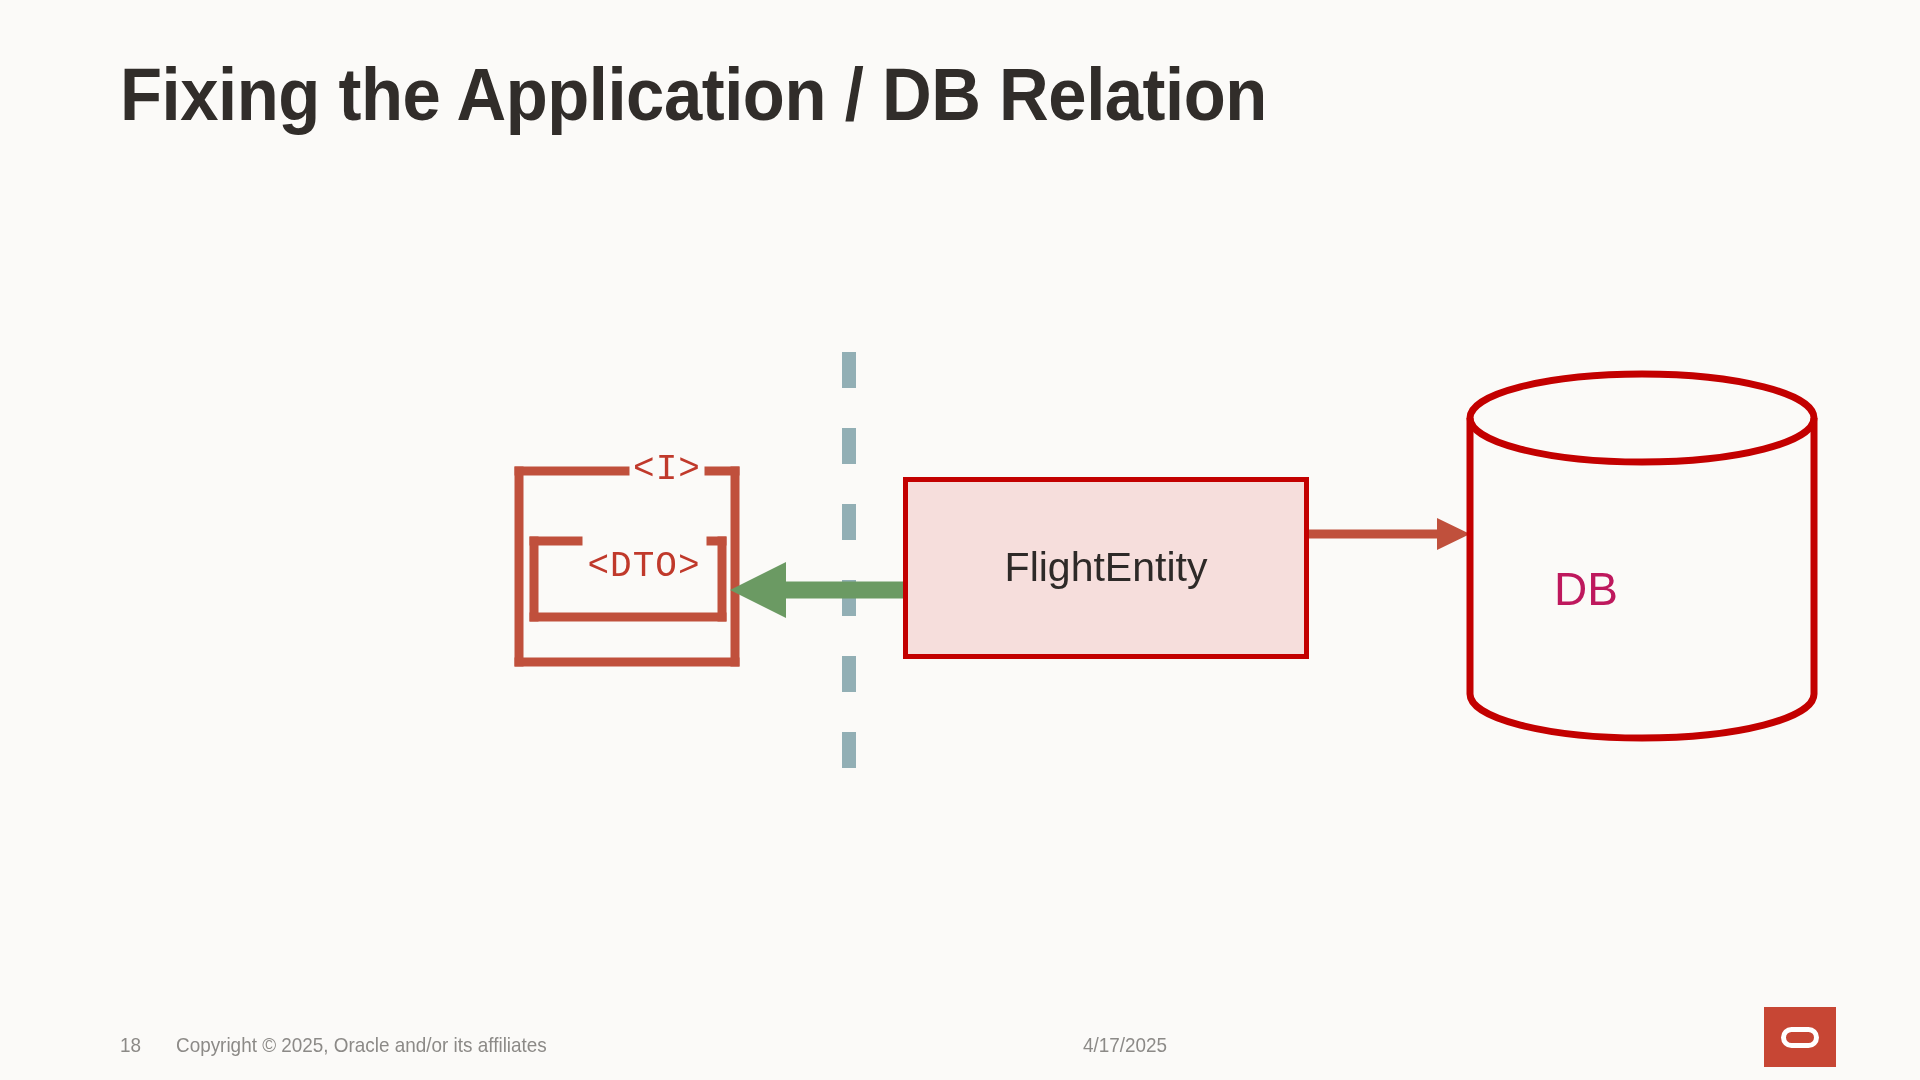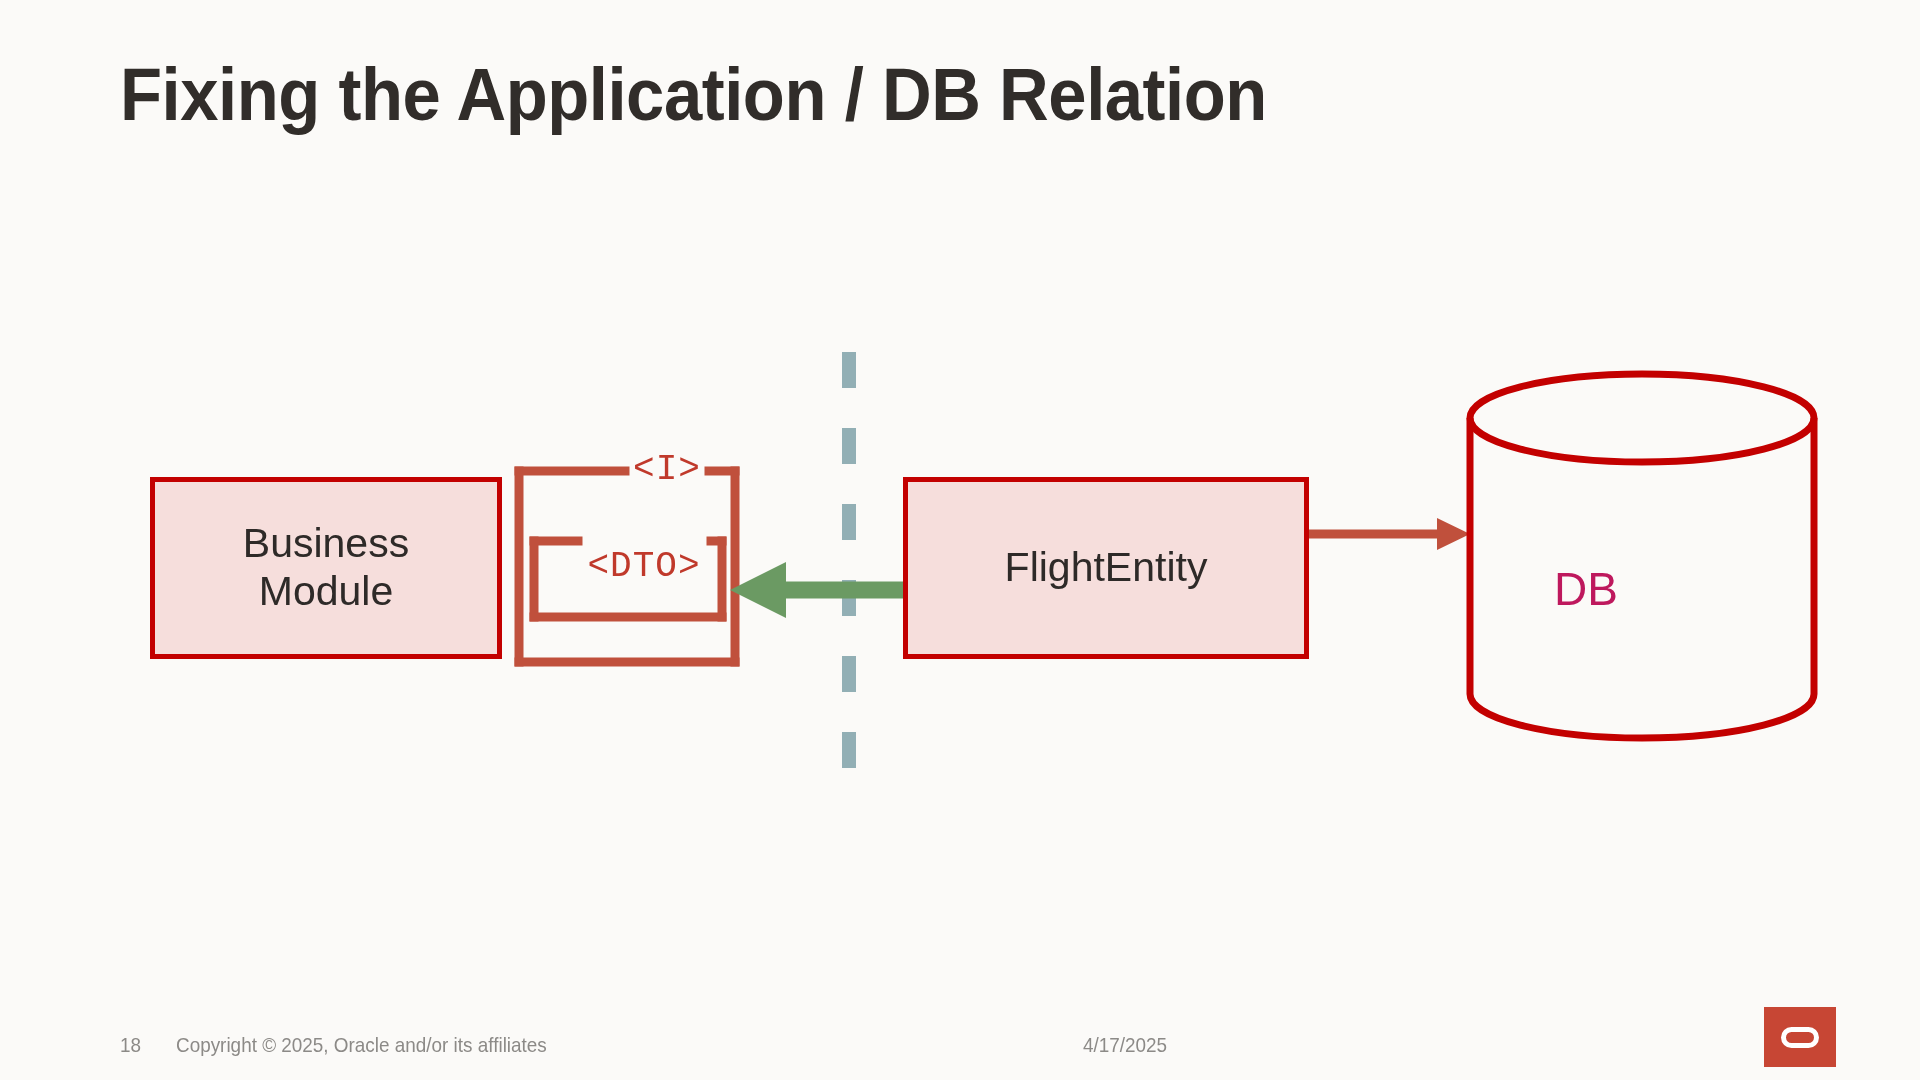--- a/index.html
+++ b/index.html
@@ -187,26 +187,20 @@
 
       <path d="M 1470 418 L 1470 694"></path>
       <path d="M 1814 418 L 1814 694"></path>
 
       <path d="M 1470 694 A 172 44 0 0 0 1814 694"></path>
 
       <ellipse cx="1642" cy="418" rx="172" ry="44"></ellipse>
     </g>
   </svg>
 
-  <div class="proc-box" id="business-module">
-    <div>
-      <div>Business</div>
-      <div>Module</div>
-    </div>
-  </div>
 
   <div class="proc-box" id="flight-entity">
     <div>
       <div>FlightEntity</div>
     </div>
   </div>
 
   <div class="iface-label" id="iface-label-i">&lt;I&gt;</div>
 
   <div class="iface-label" id="iface-label-dto">&lt;DTO&gt;</div>

